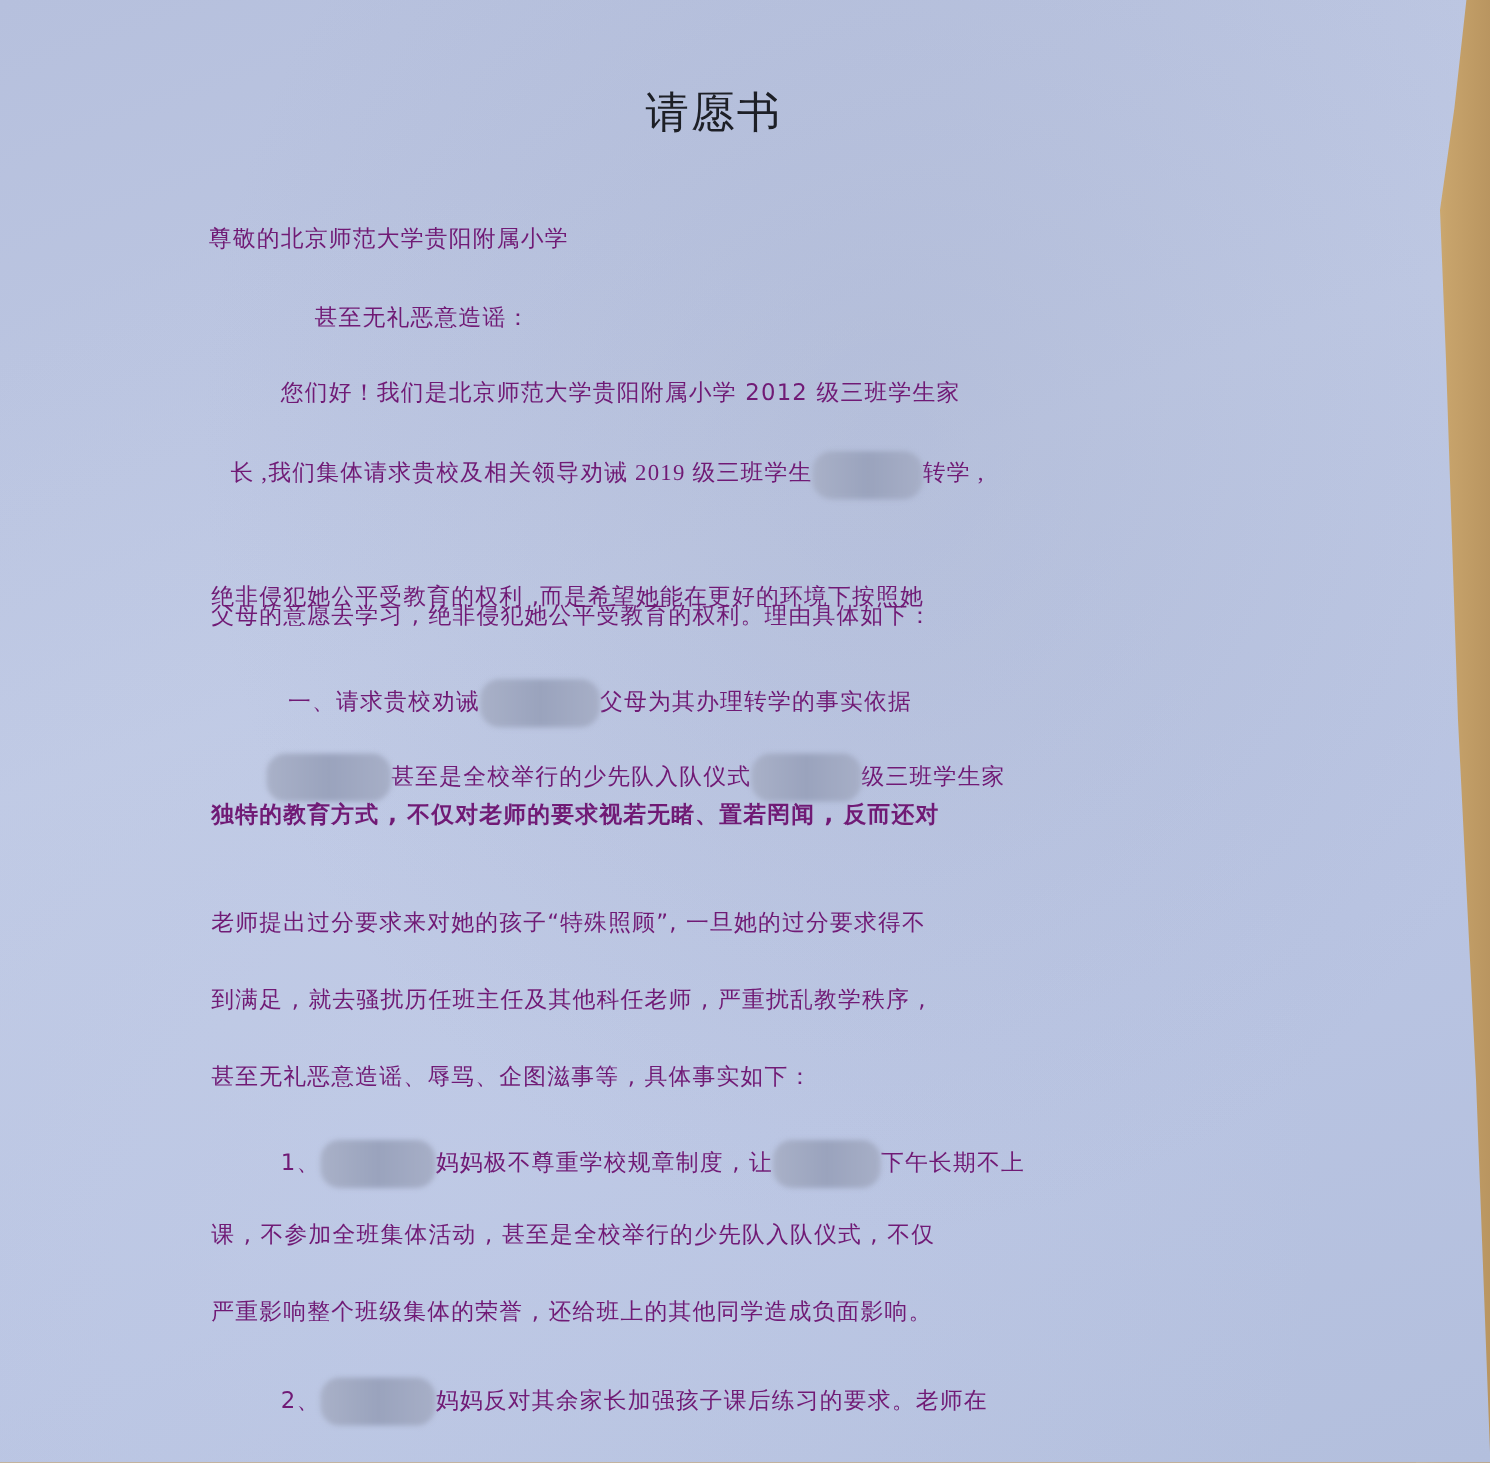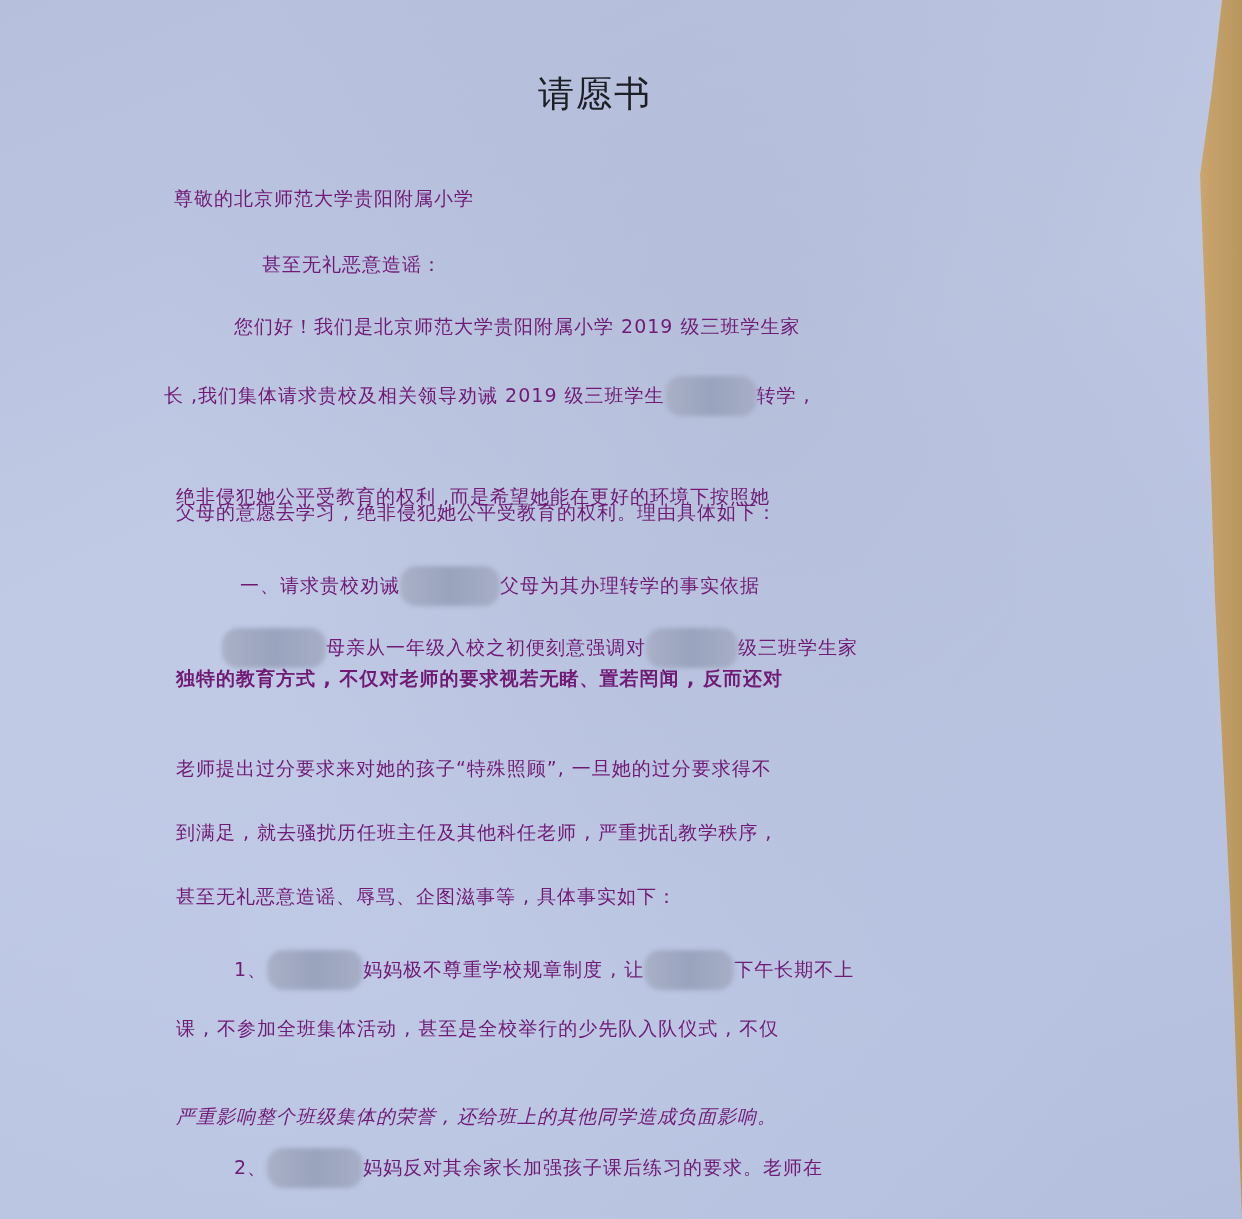--- a/index.html
+++ b/index.html
@@ -39,40 +39,40 @@
 <body>
 
 <div class="wood"></div>
 <div class="paper"></div>
 
 <div class="title">请愿书</div>
 
 <div class="line" style="left:174px; top:186px;">尊敬的北京师范大学贵阳附属小学</div>
 <div class="line" style="left:262px; top:252px;">甚至无礼恶意造谣：</div>
 
-<div class="line" style="left:234px; top:314px;">您们好！我们是北京师范大学贵阳附属小学 2019 级三班学生家</div>
-<div class="line" style="left:164px; top:376px;">
+<div class="line" style="left:234px; top:314px;">您们好！我们是北京师范大学贵阳附属小学 2012 级三班学生家</div>
+<div class="line" style="left:192px; top:376px;font-family:Liberation Serif, serif;">
   <span>长 ,我们集体请求贵校及相关领导劝诫 2019 级三班学生</span><span class="redact" style="width:92px;"></span><span>转学 ,</span>
 </div>
 <div class="line" style="left:176px; top:438px;margin-top:46px;">绝非侵犯她公平受教育的权利 ,而是希望她能在更好的环境下按照她</div>
 <div class="line" style="left:176px; top:500px;">父母的意愿去学习 , 绝非侵犯她公平受教育的权利。理由具体如下：</div>
 
 <div class="line" style="left:240px; top:566px;">
   <span>一、请求贵校劝诫</span><span class="redact" style="width:100px;"></span><span>父母为其办理转学的事实依据</span>
 </div>
 
 <div class="line" style="left:222px; top:628px;">
-  <span class="redact" style="width:104px;"></span><span>母亲从一年级入校之初便刻意强调对</span><span class="redact" style="width:92px;"></span><span>级三班学生家</span>
+  <span class="redact" style="width:104px;"></span><span>甚至是全校举行的少先队入队仪式</span><span class="redact" style="width:92px;"></span><span>级三班学生家</span>
 </div>
 <div class="line" style="left:176px; top:666px;font-weight:bold;">独特的教育方式 , 不仅对老师的要求视若无睹、置若罔闻 , 反而还对</div>
 <div class="line" style="left:176px; top:756px;">老师提出过分要求来对她的孩子“特殊照顾”, 一旦她的过分要求得不</div>
 <div class="line" style="left:176px; top:820px;">到满足 , 就去骚扰历任班主任及其他科任老师 , 严重扰乱教学秩序 ,</div>
 <div class="line" style="left:176px; top:884px;">甚至无礼恶意造谣、辱骂、企图滋事等 , 具体事实如下：</div>
 
 <div class="line" style="left:234px; top:950px;">
   <span>1、</span><span class="redact" style="width:96px;"></span><span>妈妈极不尊重学校规章制度 , 让</span><span class="redact" style="width:90px;"></span><span>下午长期不上</span>
 </div>
 <div class="line" style="left:176px; top:1016px;">课 , 不参加全班集体活动 , 甚至是全校举行的少先队入队仪式 , 不仅</div>
-<div class="line" style="left:176px; top:1104px;font-style:italic;">严重影响整个班级集体的荣誉 , 还给班上的其他同学造成负面影响。</div>
+<div class="line" style="left:176px; top:1080px;">严重影响整个班级集体的荣誉 , 还给班上的其他同学造成负面影响。</div>
 
 <div class="line" style="left:234px; top:1148px;">
   <span>2、</span><span class="redact" style="width:96px;"></span><span>妈妈反对其余家长加强孩子课后练习的要求。老师在</span>
 </div>
 
 </body></html>

